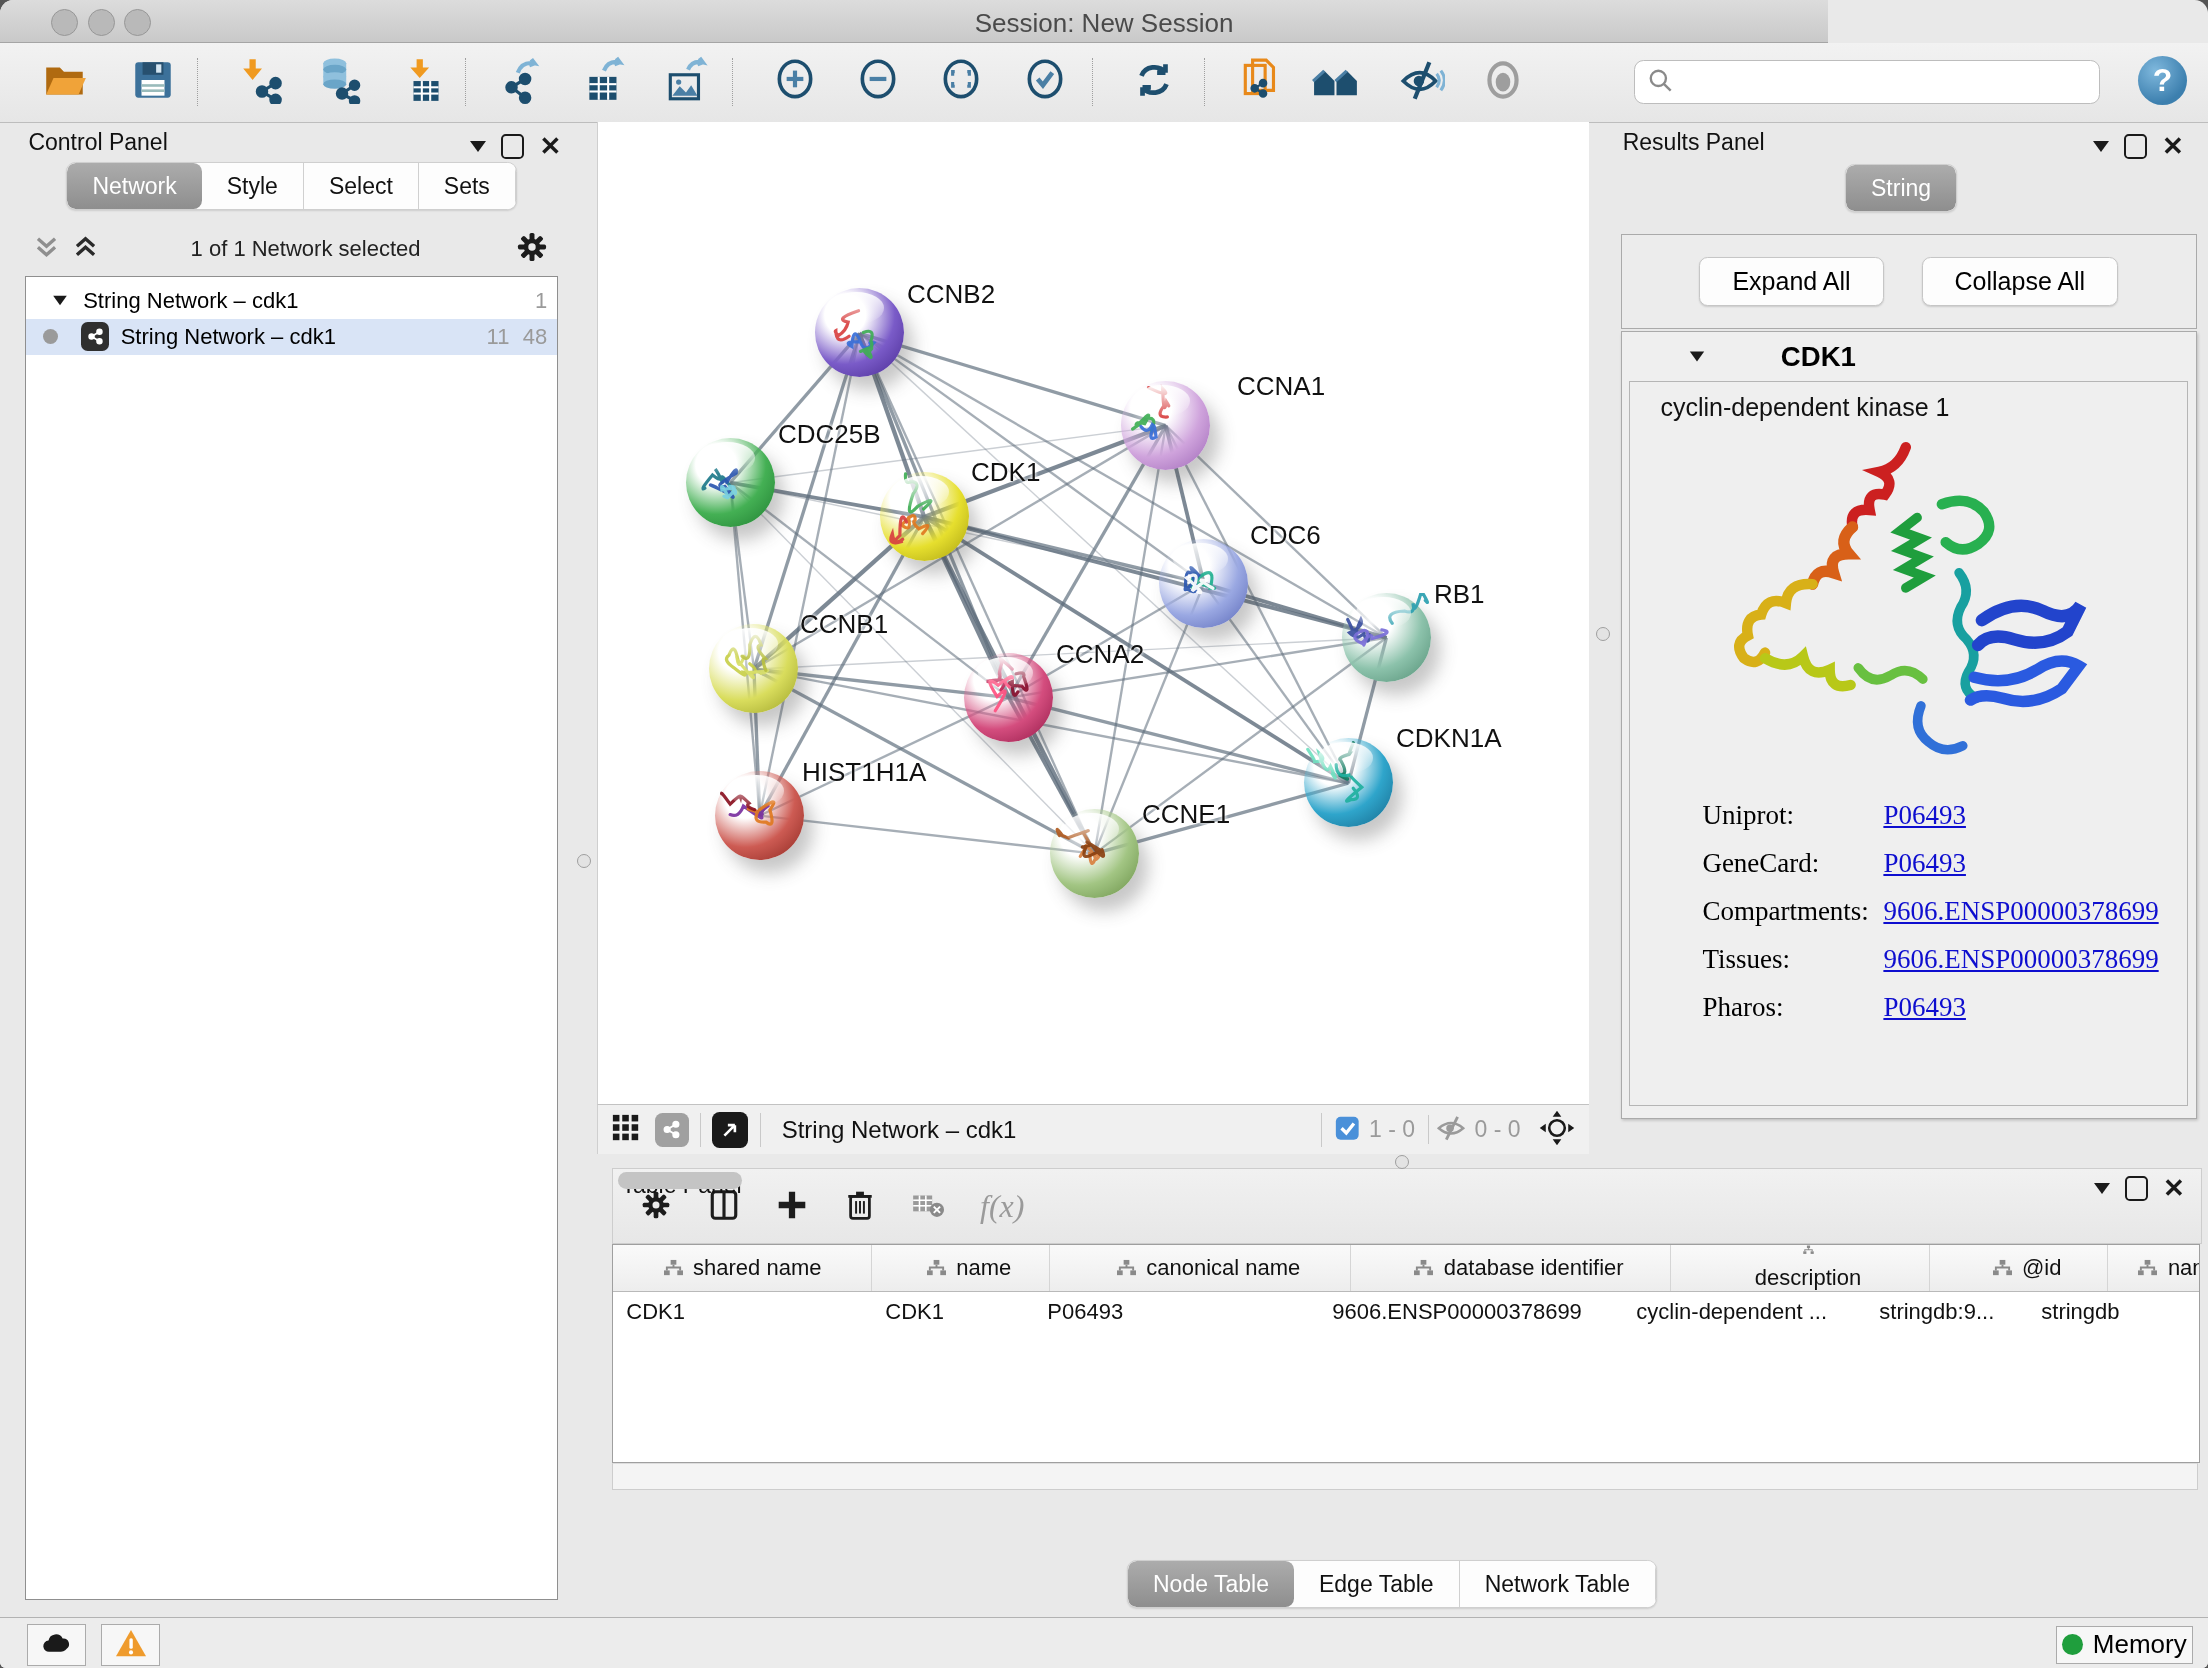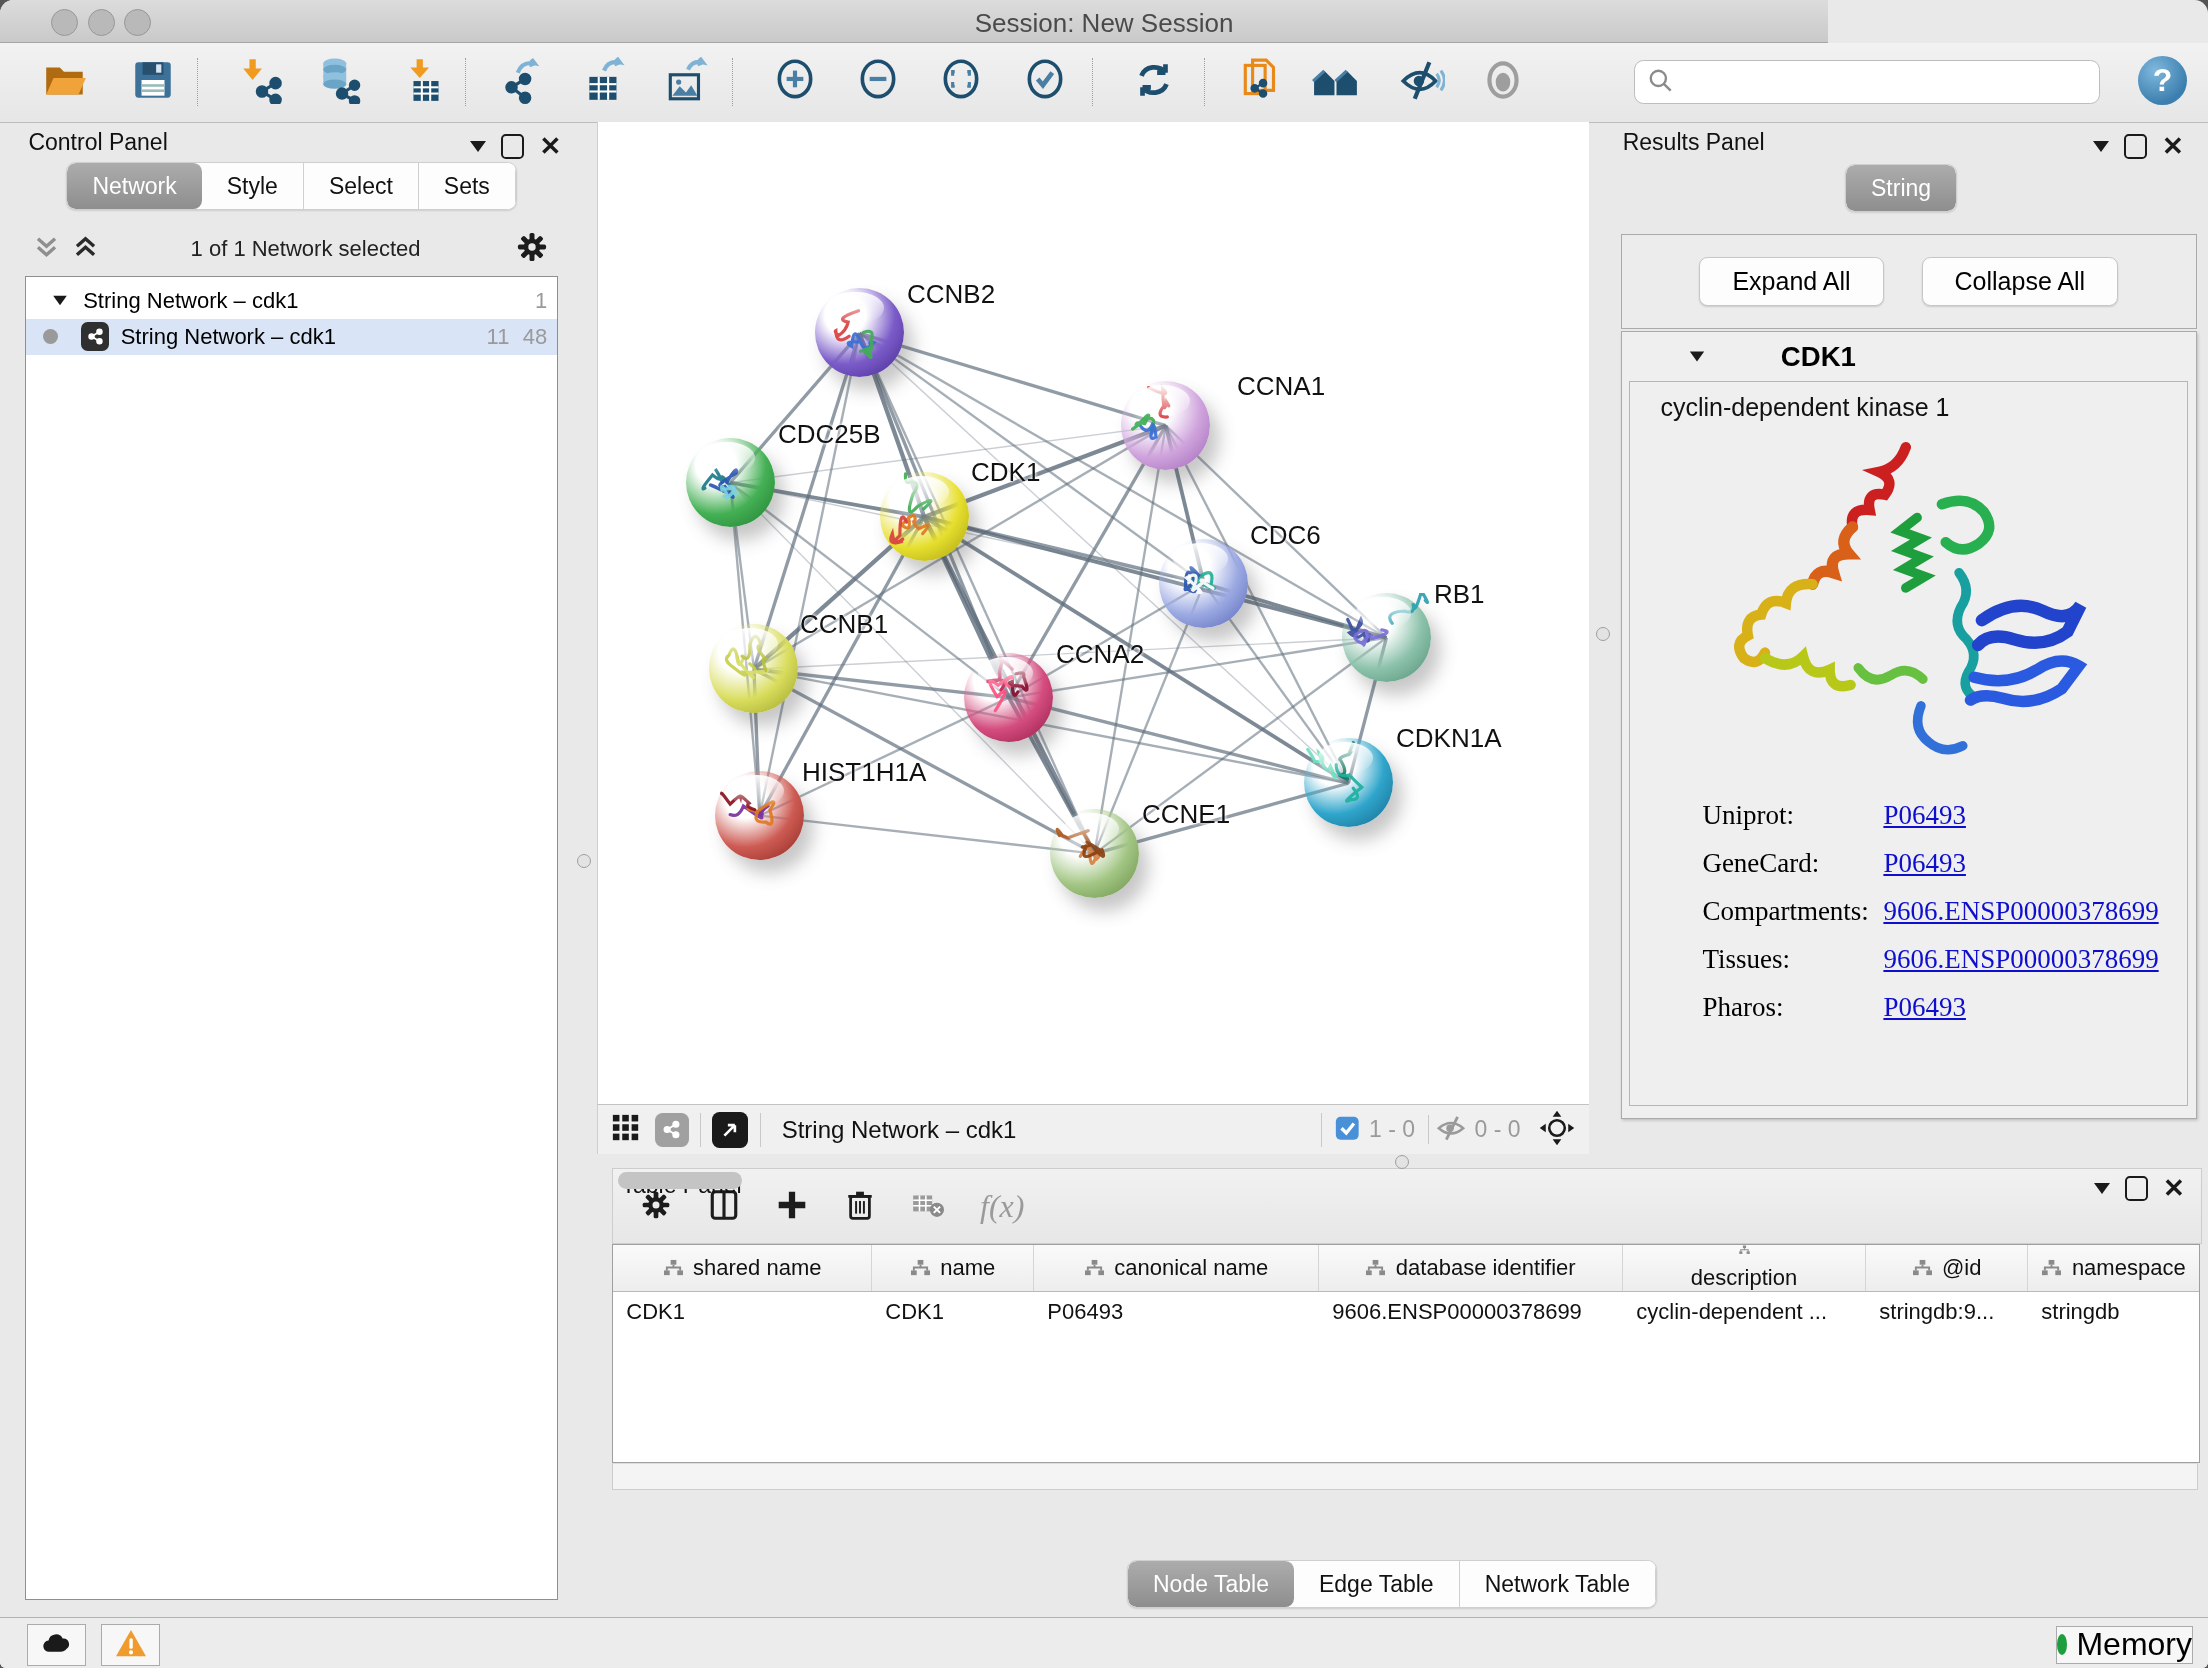--- a/index.html
+++ b/index.html
@@ -52,31 +52,31 @@
   #cdk1-desc{font-size:25px;color:#111;padding:11.4px 0 0 30px;}
   #crosslinks{position:absolute;left:0px;top:409px;width:557px;font-family:"Liberation Serif",serif;}
   #crosslinks-title{font-size:27.6px;font-weight:bold;padding-left:51px;}
   .cl-row{display:flex;padding:8.6px 0 8.6px 72px;font-size:27px;}
   .cl-label{width:181px;}
   .cl-link{color:#0e0ecf;text-decoration:underline;}
   
   #table-panel{left:612px;top:1168px;width:1590px;height:373px;}
   #tp-toolbar{left:0;top:44px;width:1590px;height:76px;background:linear-gradient(#f1f1f1,#e7e7e7);border:1px solid #cdcdcd;display:flex;align-items:center;gap:32px;padding-left:25px;box-sizing:border-box;}
   #node-table{left:1.9px;top:122px;width:1586px;height:217px;background:#fff;border:1px solid #9f9f9f;overflow:hidden;}
-  #nt-header{display:flex;height:46px;background:linear-gradient(#fafafa,#ededed);border-bottom:1.9px solid #b9b9b9;}
+  #nt-header{display:flex;height:46px;background:linear-gradient(#fafafa,#ededed);border-bottom:1.9px solid #b9b9b9;gap:16px;}
   .nt-col{display:flex;align-items:center;justify-content:center;gap:9.5px;font-size:22px;color:#111;border-right:1px solid #d5d5d5;overflow:hidden;white-space:nowrap;flex:none;box-sizing:border-box;}
   #nt-row{display:flex;height:40px;align-items:center;}
   .nt-cell{font-size:22px;color:#111;padding-left:13.3px;overflow:hidden;white-space:nowrap;flex:none;box-sizing:border-box;}
   #tp-hscroll{left:1.9px;top:339px;width:1586px;height:27px;background:#f4f4f4;border:1px solid #cdcdcd;border-top:1px solid #ddd;box-sizing:border-box;}
   #tp-thumb{position:absolute;left:5.7px;top:3.8px;width:124px;height:17px;border-radius:8.6px;background:#c4c4c4;}
   
   #bottom-tabs{left:1127px;top:1560px;}
   #statusbar{left:0;top:1617px;width:2208px;height:51px;background:#ececec;border-top:1px solid #b2b2b2;}
   .sb-btn{top:5.7px;width:57px;height:40px;background:#f7f7f7;border:1px solid #ababab;display:flex;align-items:center;justify-content:center;}
-  #memory-btn{left:2056px;top:7.6px;width:135px;height:36px;background:#f7f7f7;border:1px solid #ababab;display:flex;align-items:center;justify-content:center;gap:9.5px;font-size:32px;}
+  #memory-btn{left:2056px;top:7.6px;width:135px;height:36px;background:#f7f7f7;border:1px solid #ababab;display:flex;align-items:center;justify-content:center;gap:9.5px;font-size:26px;}
   .grip{width:12.4px;height:12.4px;border-radius:50%;background:#e3e3e3;border:1px solid #9f9f9f;}
   .caret{width:0;height:0;border-left:8.6px solid transparent;border-right:8.6px solid transparent;border-top:11.4px solid #1a1a1a;}
   .float-sq{width:19px;height:21px;border:2.4px solid #1a1a1a;border-radius:4.8px;}
   .close-x{font-size:26px;font-weight:bold;color:#1a1a1a;line-height:19px;}
 </style>
 </head>
 <body>
 
 <div id="window">
 

